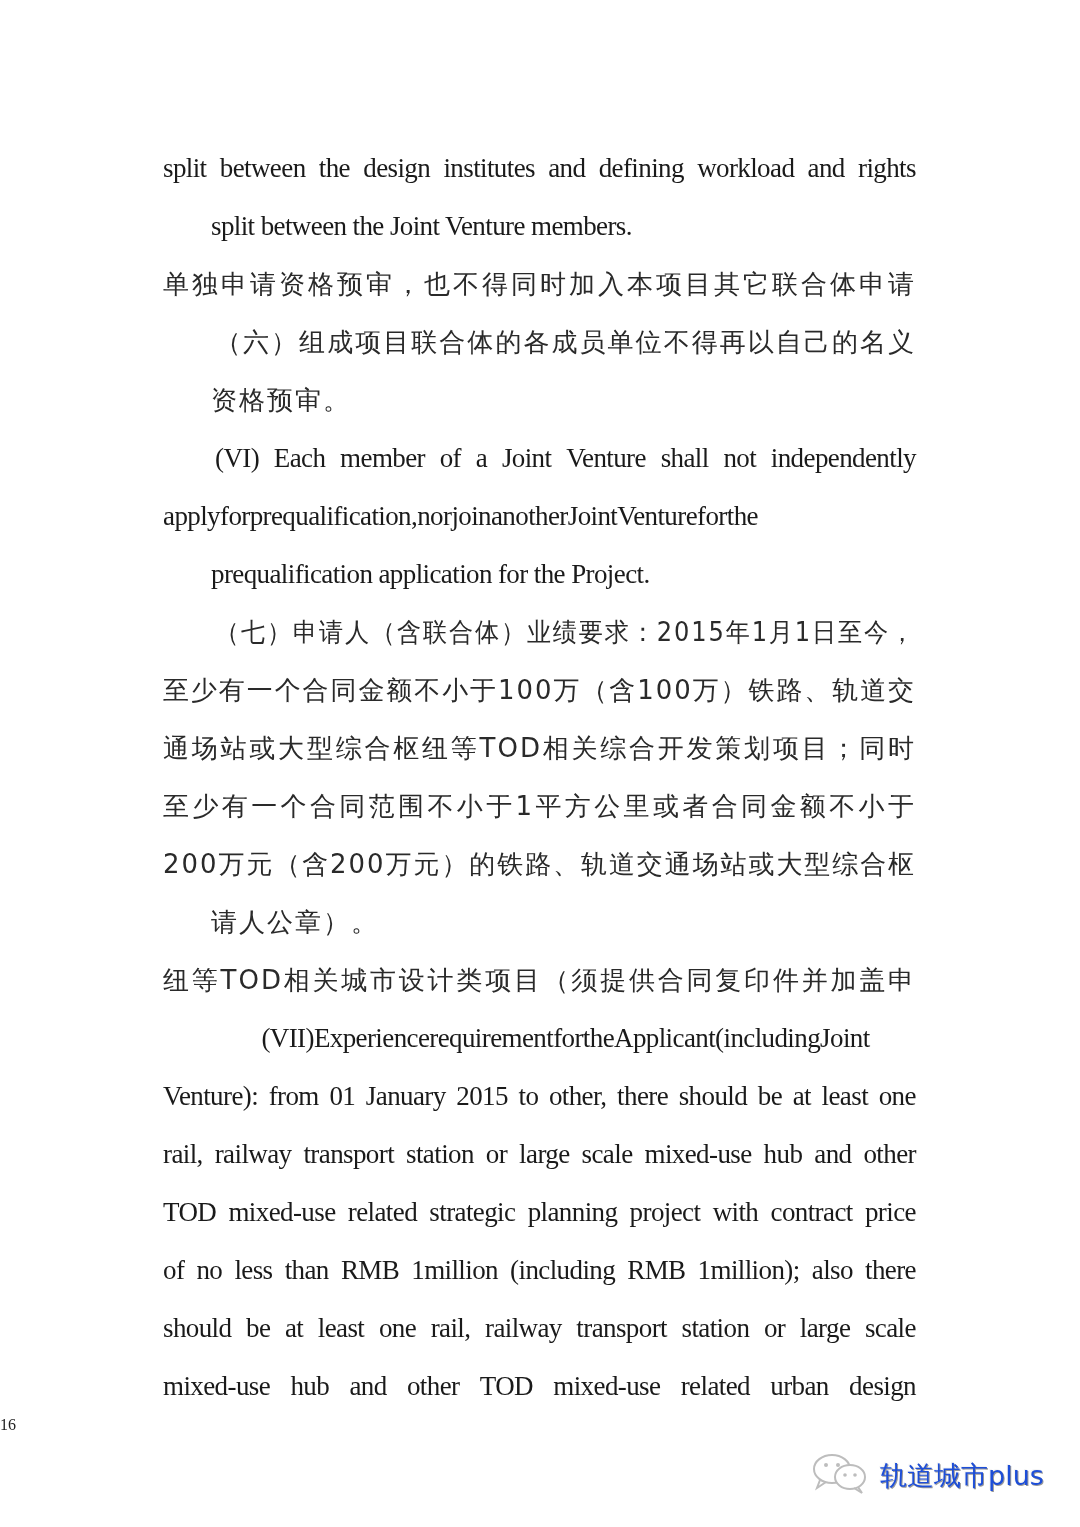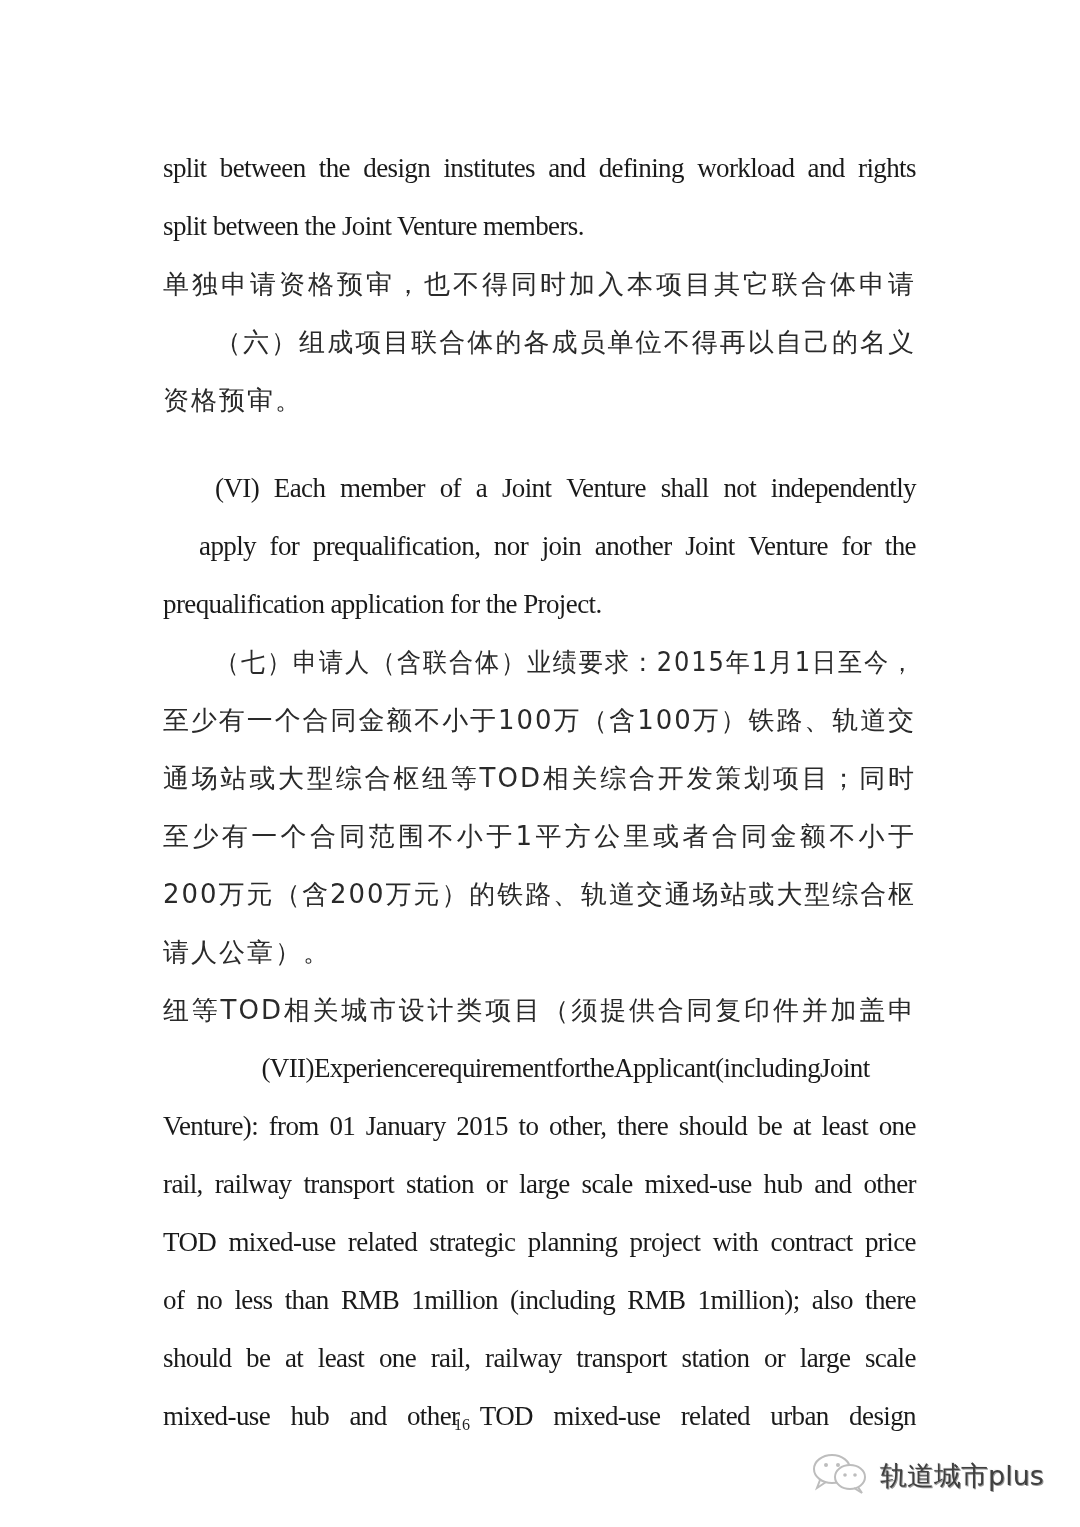--- a/index.html
+++ b/index.html
@@ -58,43 +58,43 @@
       font-size: 26px;
       color: #2a2a2a;
       text-align: justify;
       text-align-last: justify;
       display: block;
       white-space: normal;
       letter-spacing: 2px;
     }
     .line.zh.last, .line.en.last {
       text-align-last: left;
+      margin-left: 48px;
     }
     .indent {
       padding-left: 52px;
     }
     .page-number {
       position: absolute;
       left: 0;
       width: 924px;
       top: 1416px;
-      text-align: center;
       font-family: "Liberation Serif", serif;
       font-size: 16px;
       color: #222222;
     }
     .watermark {
       position: absolute;
       left: 808px;
       top: 1452px;
       height: 48px;
       display: flex;
       align-items: center;
       gap: 6px;
-      color: #404040;
+      color: #1d4ed8;
       font-family: "DejaVu Sans", sans-serif;
       font-size: 27px;
       text-shadow: 1px 1px 0 #9a9a9a, -1px -1px 0 #f4f4f4;
     }
     .watermark svg {
       width: 66px;
       height: 44px;
     }
   </style>
 </head>
@@ -120,33 +120,33 @@
       <div class="line en last">split between the Joint Venture members.</div>
     </div>
 
     <div>
       <div class="line zh"><span style="white-space: nowrap; letter-spacing: 2px;">单独申请资格预审，也不得同时加入本项目其它联合体申请</span></div>
       <div class="line zh indent"><span style="white-space: nowrap; letter-spacing: 2px;">（六）组成项目联合体的各成员单位不得再以自己的名义</span></div>
       <div class="line zh last"><span style="white-space: nowrap;">资格预审。</span></div>
     </div>
 
     <div>
-      <div class="line en justify indent" style="display: flex; justify-content: space-between; margin-top: 30px;">
+      <div class="line en justify indent" style="display: flex; justify-content: space-between;">
           <span>(VI)</span>
           <span>Each</span>
           <span>member</span>
           <span>of</span>
           <span>a</span>
           <span>Joint</span>
           <span>Venture</span>
           <span>shall</span>
           <span>not</span>
           <span>independently</span>
         </div>
-      <div class="line en justify" style="display: flex; justify-content: space-between; margin-left: 36px;">
+      <div class="line en justify" style="display: flex; justify-content: flex-start;">
           <span>apply</span>
           <span>for</span>
           <span>prequalification,</span>
           <span>nor</span>
           <span>join</span>
           <span>another</span>
           <span>Joint</span>
           <span>Venture</span>
           <span>for</span>
           <span>the</span>

